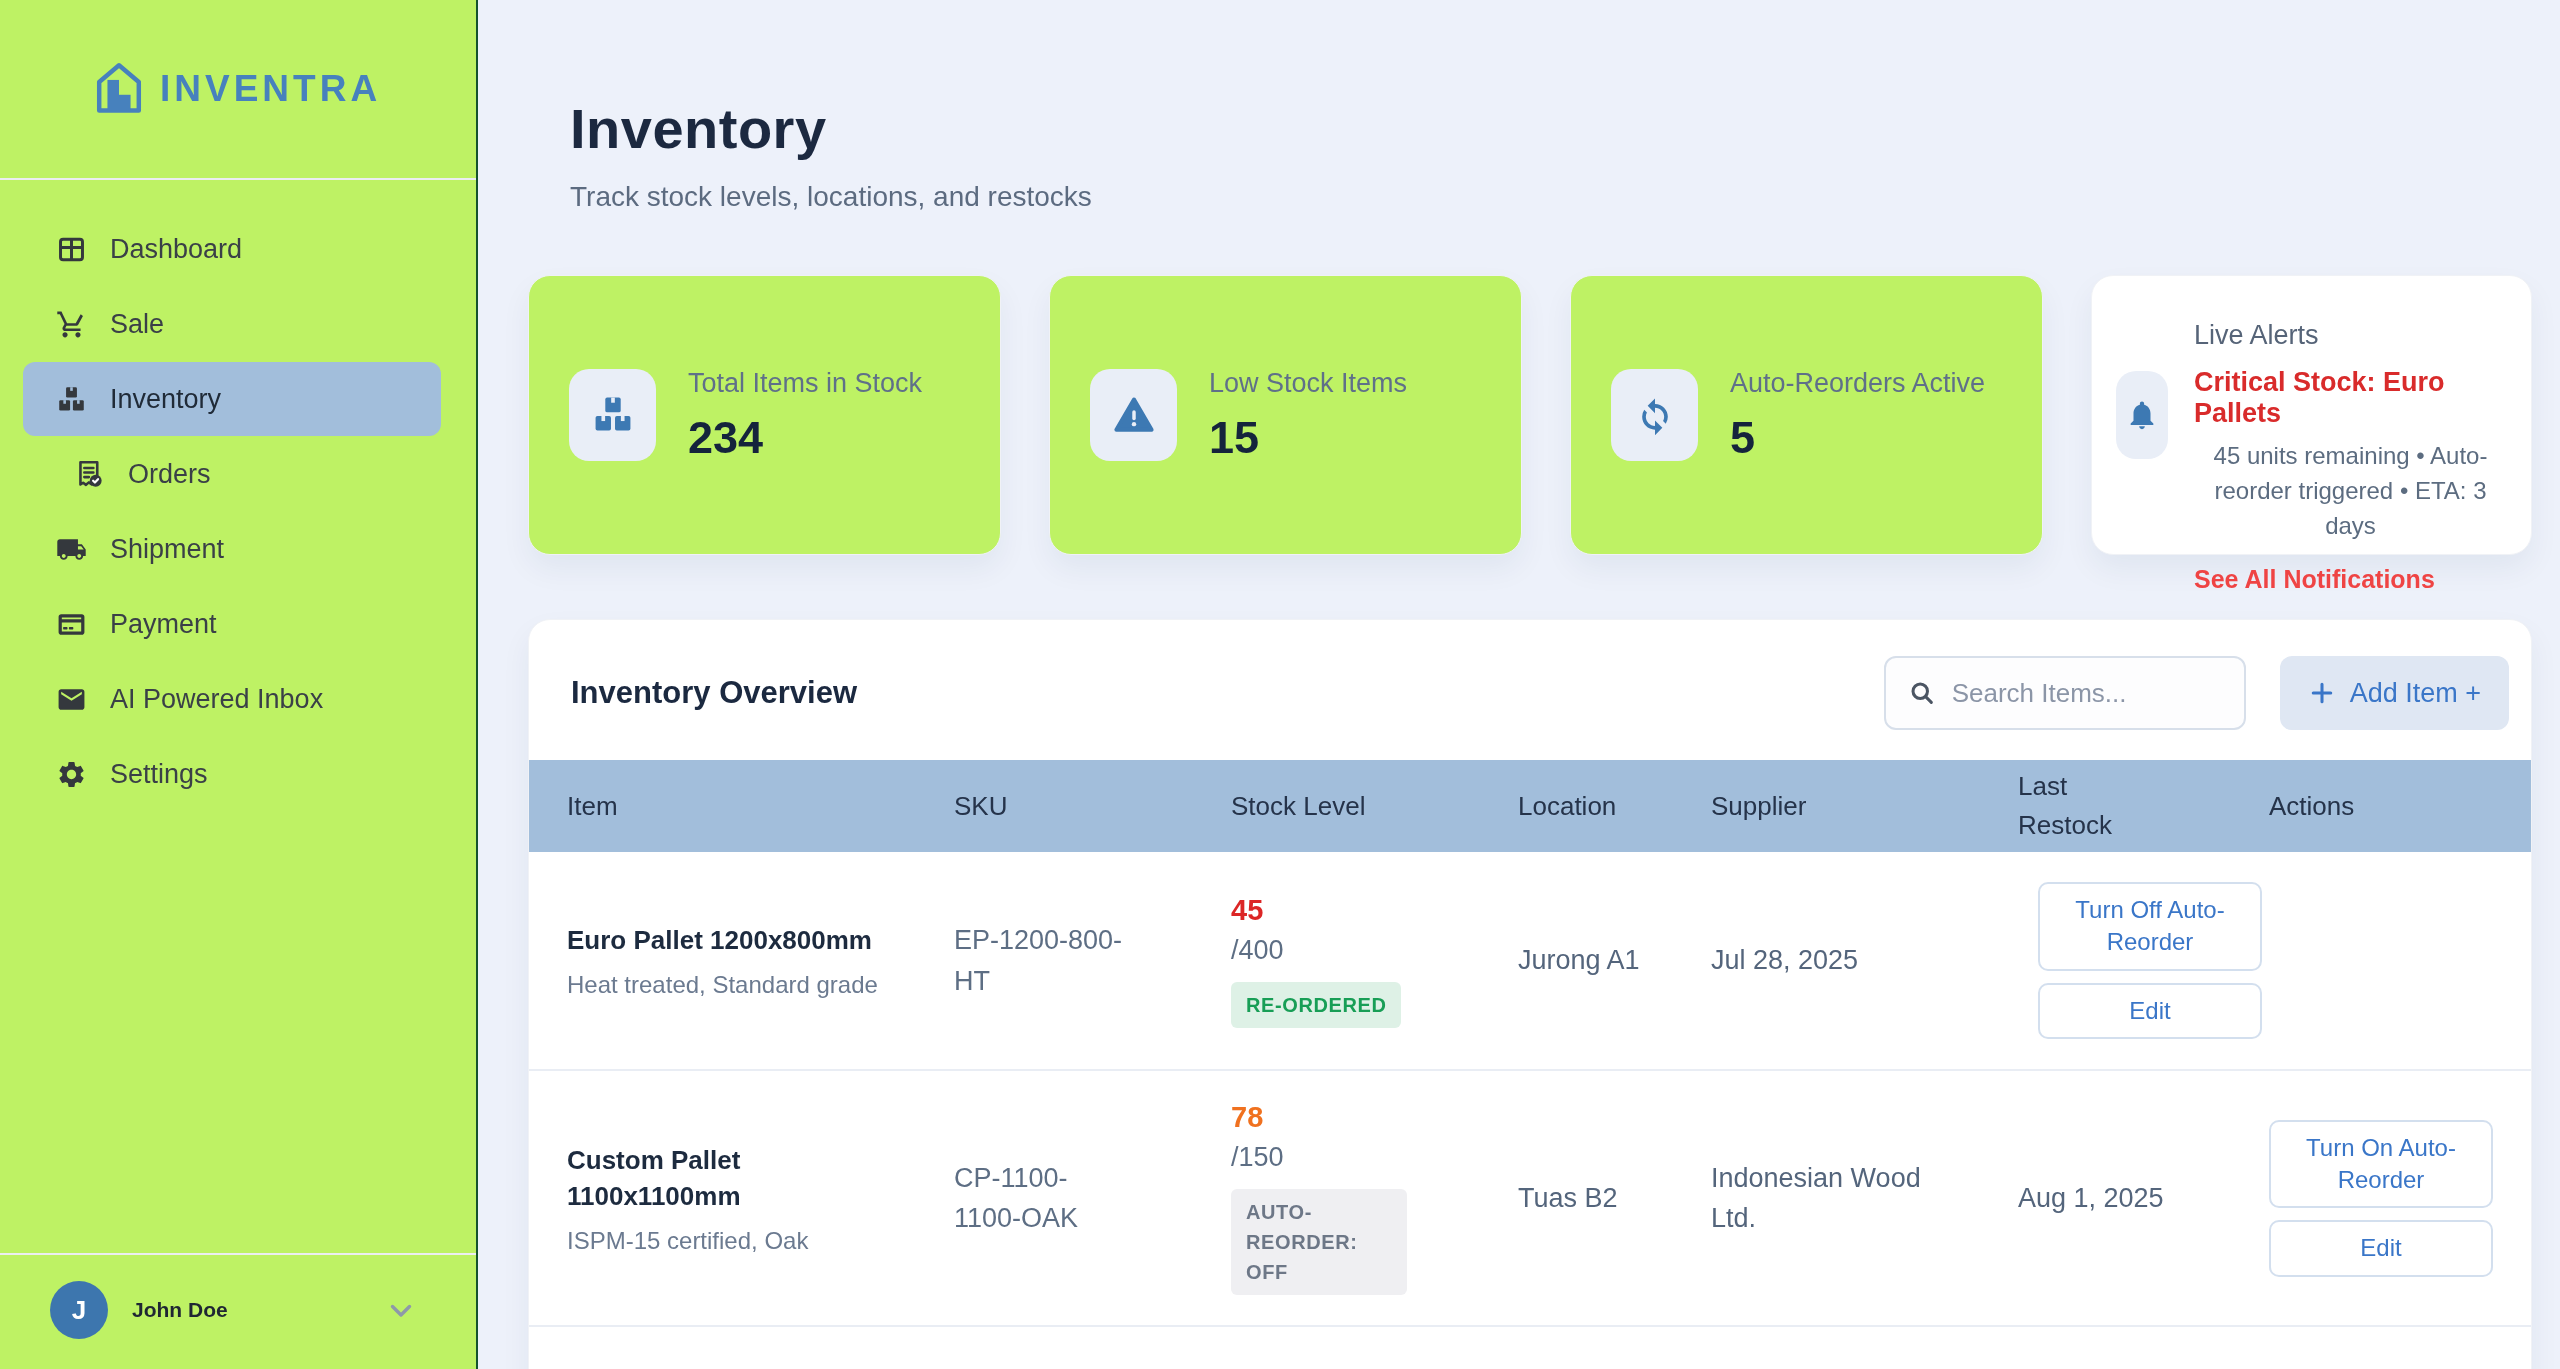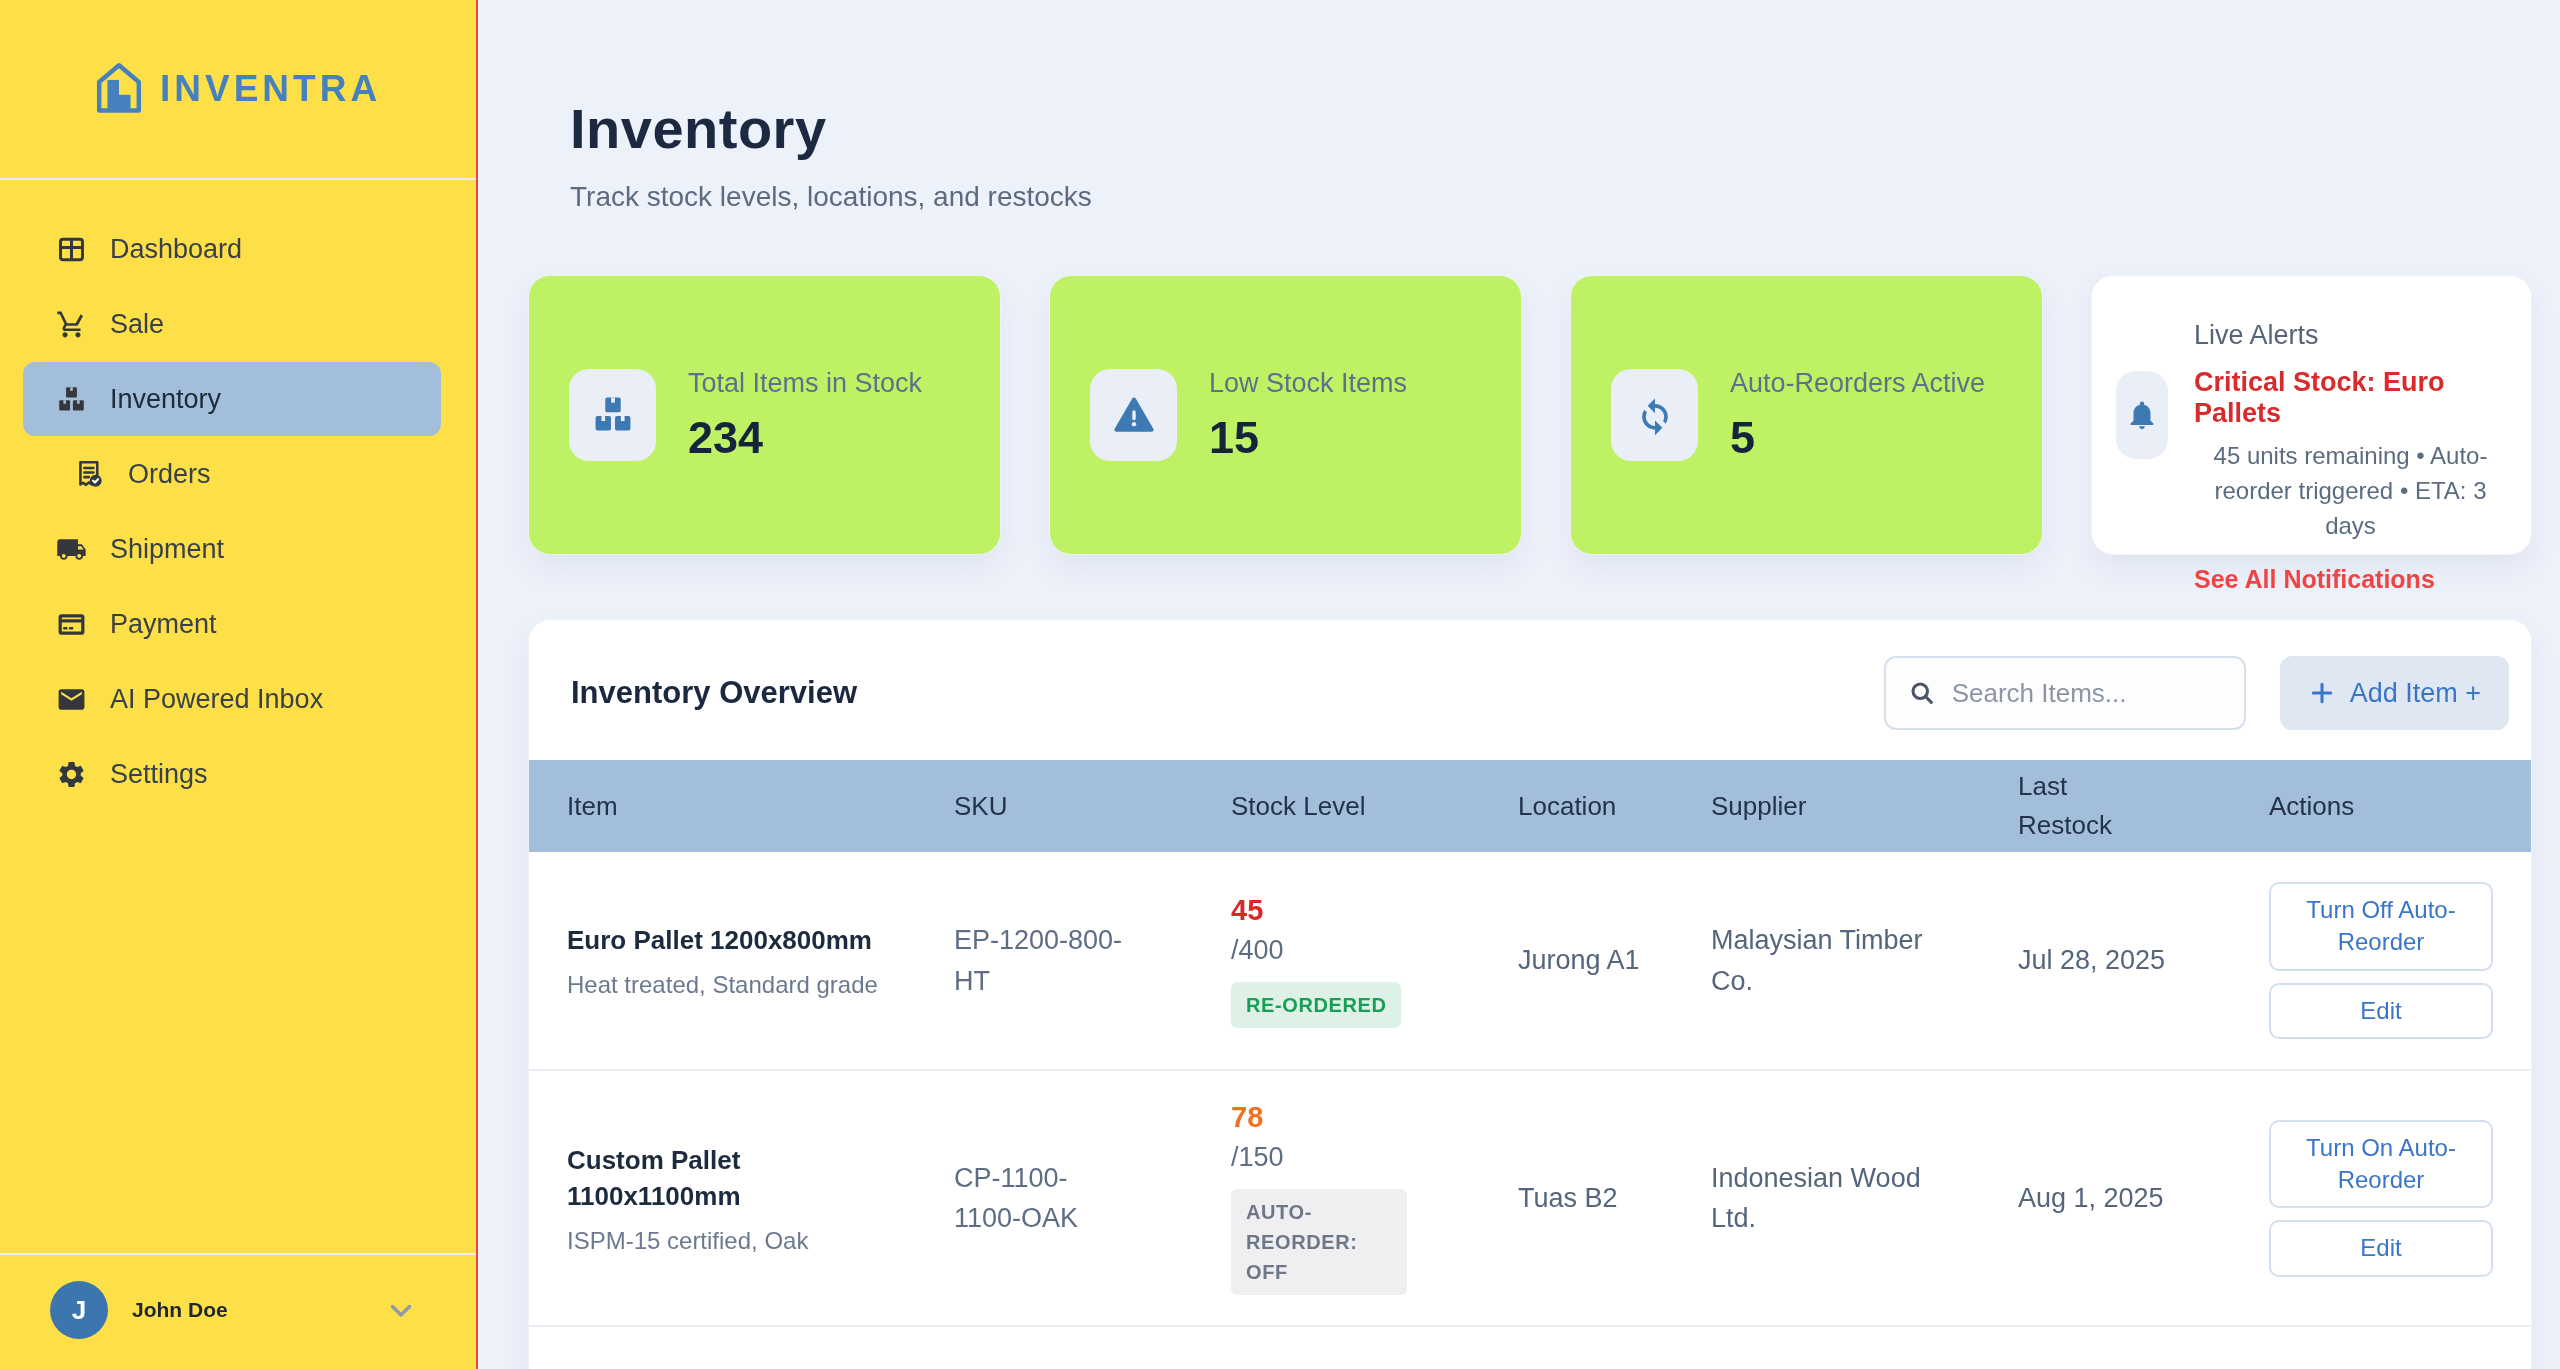--- a/index.html
+++ b/index.html
@@ -7,22 +7,22 @@
   body {
     font-family: "Liberation Sans", sans-serif;
     background: #edf1fa;
     display: flex;
     color: #1d2b3f;
   }
 
   
   .sidebar {
     width: 478px; min-width: 478px; height: 100%;
-    background: #fde047;
-    border-right: 2px solid #ef4444;
+    background: #bef264;
+    border-right: 2px solid #14532d;
     position: relative;
     z-index: 2;
   }
   .logo-block {
     height: 180px;
     display: flex; align-items: center;
     padding-left: 86px;
     border-bottom: 2px solid #ebedf1;
   }
   .logo-house { width: 66px; height: 66px; }
@@ -404,21 +404,20 @@
         <div class="item-name">Euro Pallet 1200x800mm</div>
         <div class="item-desc">Heat treated, Standard grade</div>
       </div>
       <div class="sku">EP-1200-800-HT</div>
       <div>
         <div class="stock-num" data-variant="danger">45</div>
         <div class="stock-cap">/400</div>
         <span class="badge" data-variant="success">RE-ORDERED</span>
       </div>
       <div class="loc">Jurong A1</div>
-      <div class="sup">Malaysian Timber Co.</div>
       <div class="date">Jul 28, 2025</div>
       <div class="actions">
         <button class="row-btn">Turn Off Auto-Reorder</button>
         <button class="row-btn">Edit</button>
       </div>
     </div>
 
     <div class="trow">
       <div>
         <div class="item-name">Custom Pallet 1100x1100mm</div>

